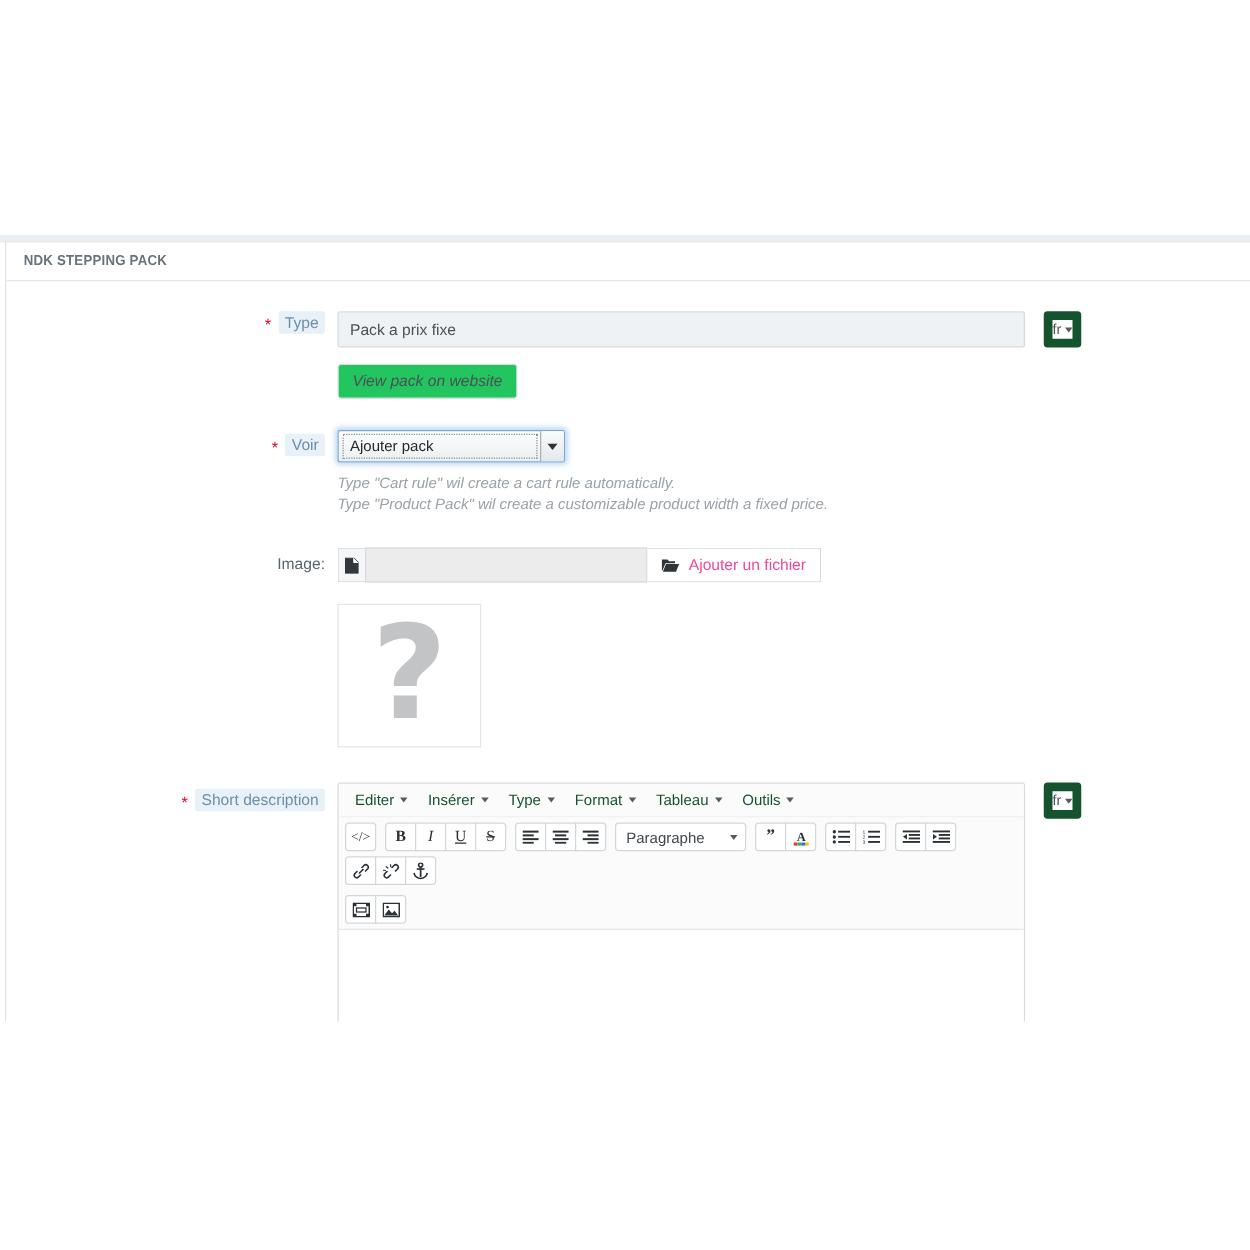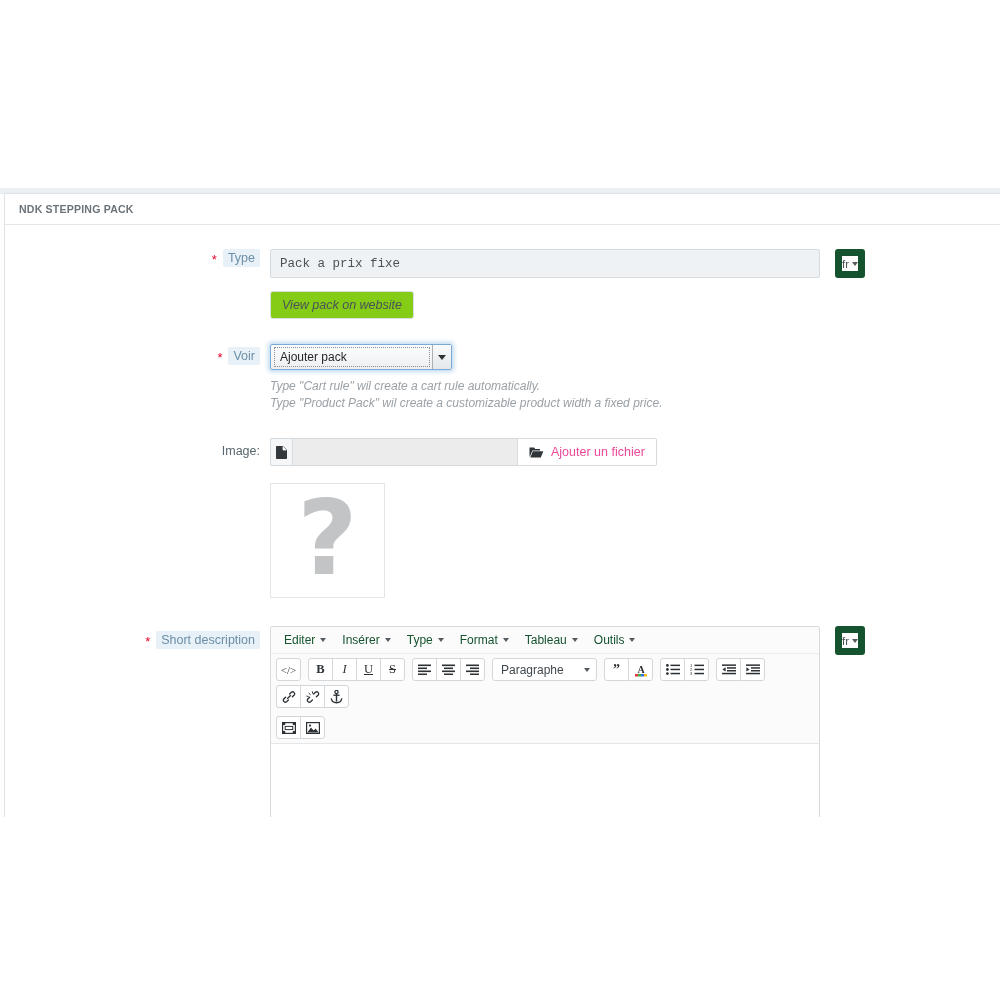--- a/index.html
+++ b/index.html
@@ -92,21 +92,21 @@
   
   .text-input {
     width: 550px;
     height: 29px;
     background: #eef2f5;
     border: 1px solid #d6dbdf;
     border-radius: 2px;
     font-size: 12.5px;
     color: #4a5258;
     padding: 0 9px;
-    font-family: Liberation Mono, monospace;
+    font-family: Liberation Sans, sans-serif;
     outline: none;
   }
 
   .lang-btn {
     width: 30px; height: 29px;
     margin-left: 15px;
     background: #fff;
     border: 7px solid #14532d;
     border-radius: 3px;
     display: flex; align-items: center; justify-content: center;
@@ -118,21 +118,21 @@
   }
   .caret {
     width: 0; height: 0;
     border-left: 3.5px solid transparent;
     border-right: 3.5px solid transparent;
     border-top: 4px solid #555c61;
     display: inline-block;
   }
 
   .btn-white {
-    background: #84cc16;
+    background: #22c55e;
     border: 1px solid #d9dde1;
     border-radius: 3px;
     padding: 6px 11px;
     font-size: 12.5px;
     font-style: italic;
     color: #4a5258;
     cursor: pointer;
     font-family: "Liberation Sans", sans-serif;
   }
 

